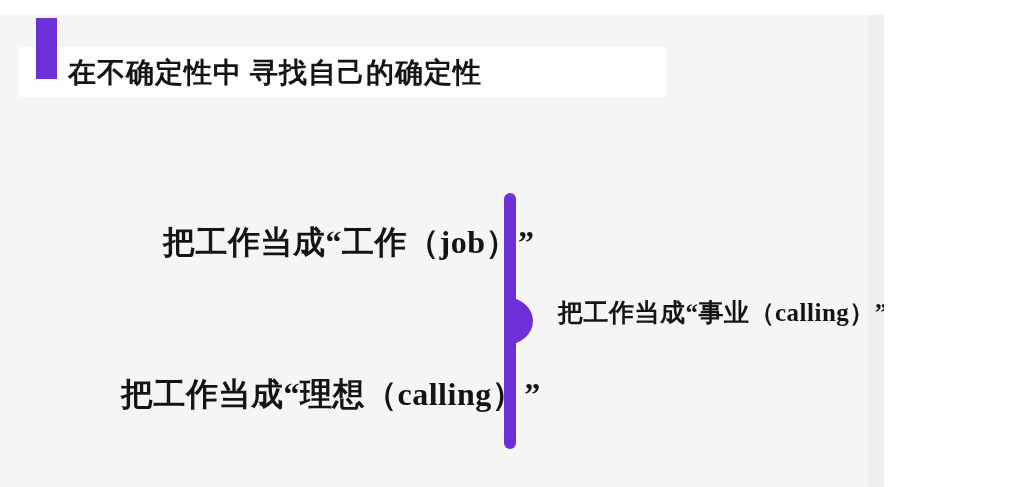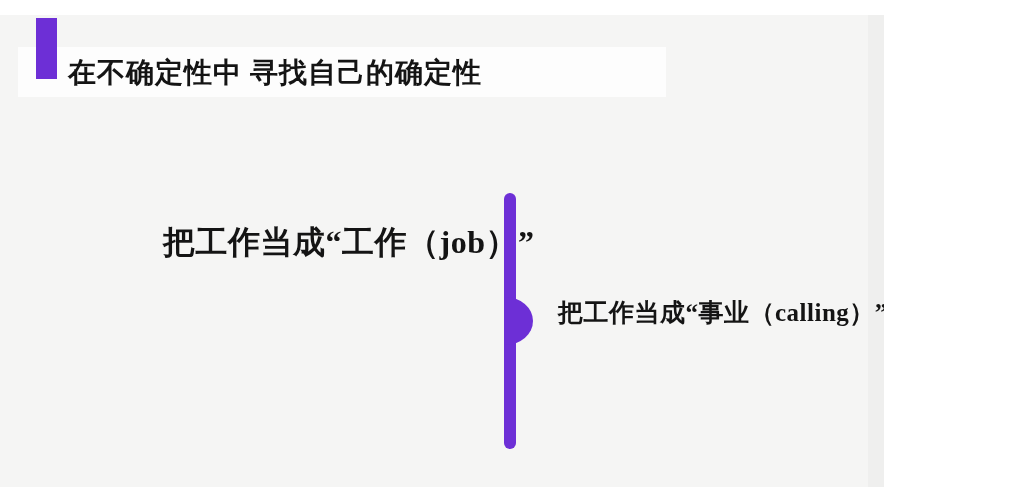--- a/index.html
+++ b/index.html
@@ -106,16 +106,17 @@
   <h1 class="slide-title">在不确定性中 寻找自己的确定性</h1>
 
   <div class="timeline-line"></div>
 
   <div class="timeline-node"></div>
 
   <div class="timeline-label label-job">把工作当成“工作（job）”</div>
 
   <div class="timeline-label label-career">把工作当成“事业（calling）”</div>
 
+  <div class="timeline-label label-calling">把工作当成“理想（calling）”</div>
 
   <div class="corner-accent-bar"></div>
 
 </div>
 
 </body></html>

